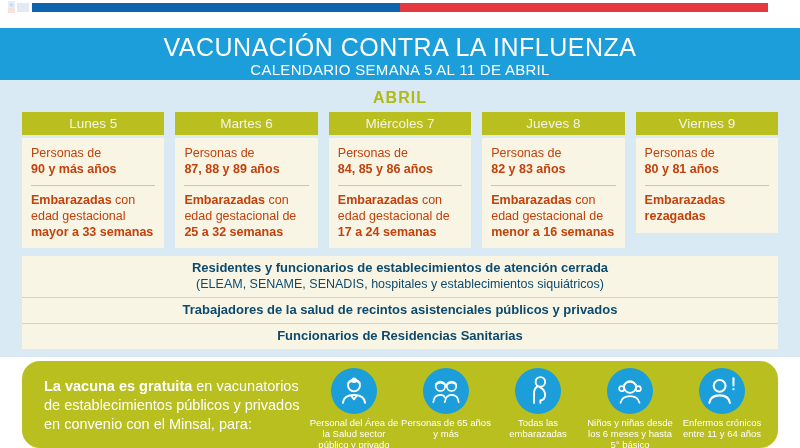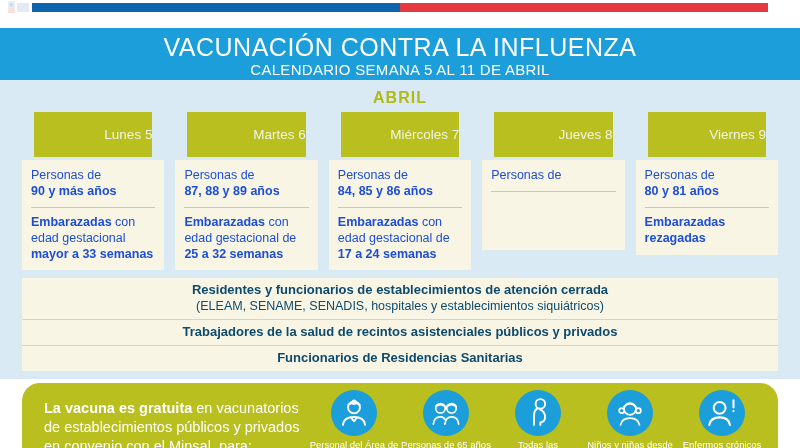--- a/index.html
+++ b/index.html
@@ -11,22 +11,22 @@
   .bar-blue{left:32px;background:#0e65ae}
   .bar-red{left:400px;background:#e6393f}
   
   .header-band{background:#1b9ed9;height:52px;text-align:center;padding-top:5px;box-sizing:border-box}
   .header-title{color:#fff;font-size:25px;letter-spacing:.5px;line-height:28px}
   .header-subtitle{color:#fff;font-size:15px;font-weight:normal;letter-spacing:.3px;line-height:17px}
   
   .bg-zone{background:#d9eaf5;padding:6px 0 8px}
   .month-label{text-align:center;color:#b2b912;font-weight:bold;font-size:16px;letter-spacing:1px;margin:3px 0 5px}
   .days-grid{margin:0 22px;display:grid;grid-template-columns:repeat(5,1fr);gap:11px}
-  .day-header{margin:0 12px;background:#b9bf1f;color:#f2f3e8;text-align:right;font-size:13.5px;padding:15px 0}
-  .day-card{margin-top:3px;background:#f9f5e4;padding:8px 9px;min-height:74px;color:#1d4ed8;font-size:12.5px;line-height:1.27}
+  .day-header{margin:0 0;background:#b9bf1f;color:#f2f3e8;text-align:center;font-size:13.5px;padding:4px 0}
+  .day-card{margin-top:3px;background:#f9f5e4;padding:8px 9px;min-height:74px;color:#c2410c;font-size:12.5px;line-height:1.27}
   .card-top span{display:block}
   .card-top strong{display:block}
   .card-divider{border:none;border-top:1px solid #c9c6b6;margin:7px 0}
   .card-emb{margin:0}
   
   .priority-band{margin:8px 22px 0;background:#f9f5e4;color:#0c4a6e;text-align:center}
   .band-row{padding:4px 10px;border-bottom:1px solid #d8d4c1}
   .band-row:last-child{border-bottom:none}
   .row-bold{font-weight:bold;font-size:13px;line-height:1.3}
   .row-note{font-size:12.5px;line-height:1.25}
@@ -103,22 +103,26 @@
           <strong>Embarazadas</strong><span> con edad gestacional de </span><strong>17 a 24 semanas</strong>
         </p>
       </div>
     </div>
 
     <div class="day-col">
       <div class="day-header">Jueves 8</div>
       <div class="day-card">
         <p class="card-top" style="margin:0">
           <span>Personas de</span>
-        </p>
-        <hr class="card-divider">
+          <strong>82 y 83 años</strong>
+        </p>
+        <hr class="card-divider">
+        <p class="card-emb">
+          <strong>Embarazadas</strong><span> con edad gestacional de </span><strong>menor a 16 semanas</strong>
+        </p>
       </div>
     </div>
 
     <div class="day-col">
       <div class="day-header">Viernes 9</div>
       <div class="day-card">
         <p class="card-top" style="margin:0">
           <span>Personas de</span>
           <strong>80 y 81 años</strong>
         </p>

